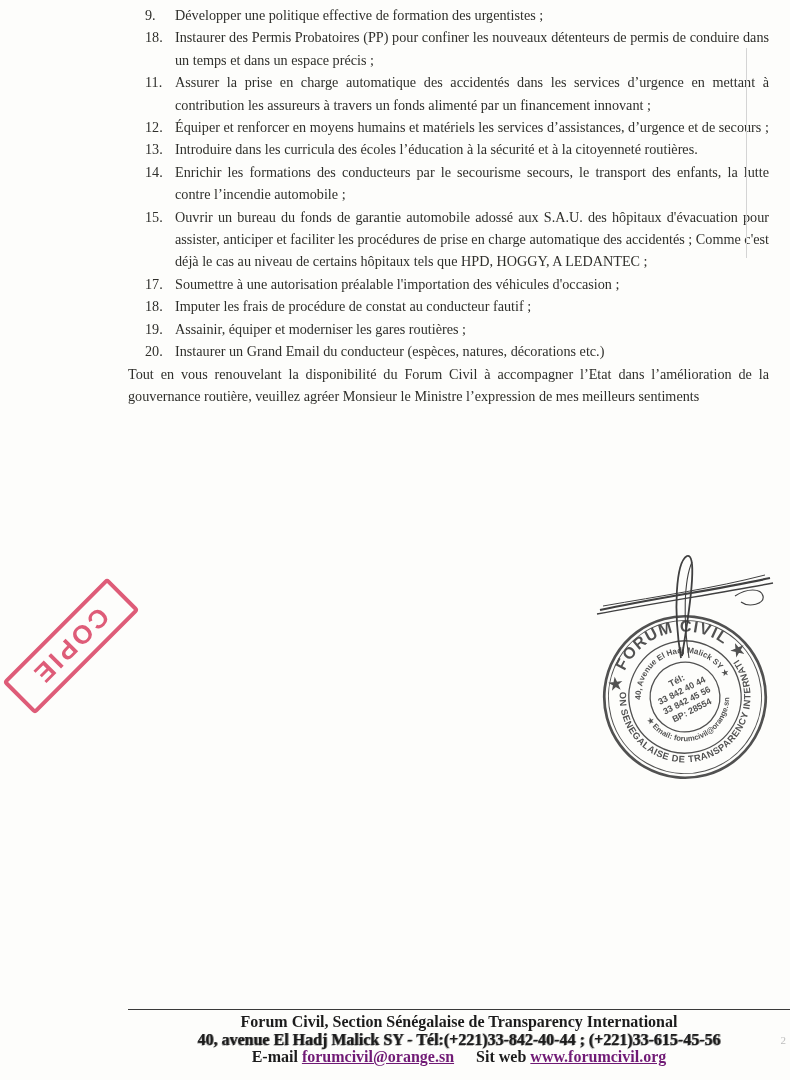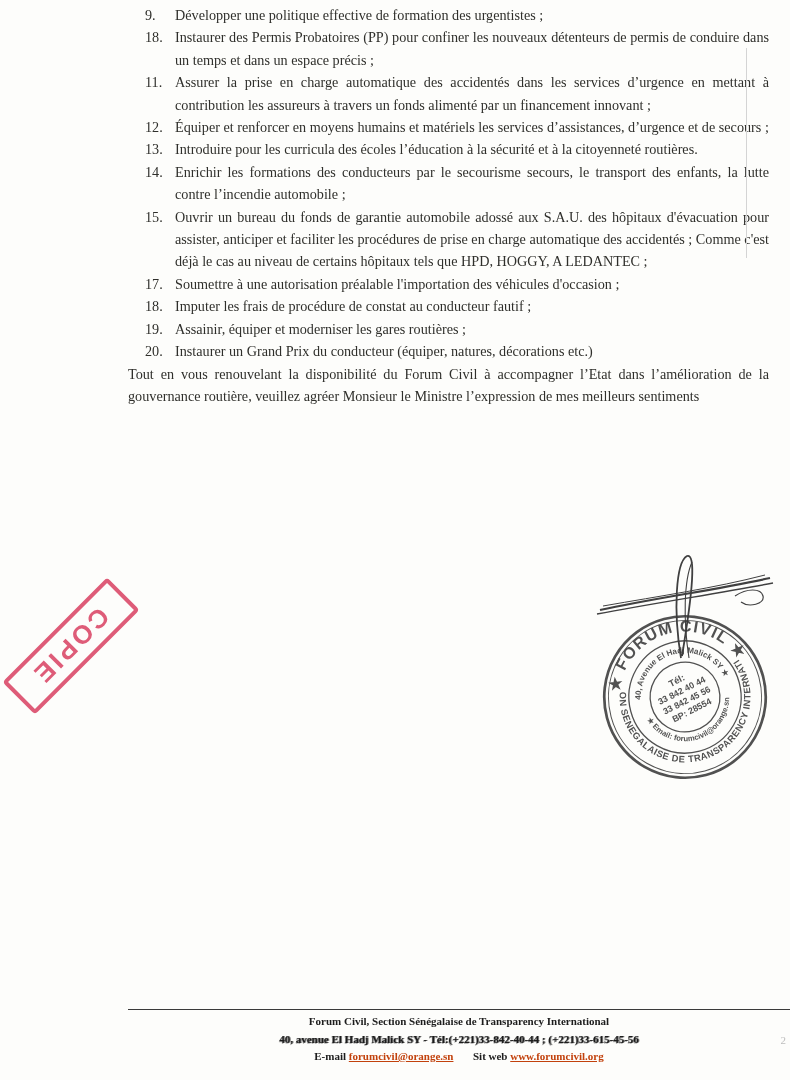--- a/index.html
+++ b/index.html
@@ -34,24 +34,24 @@
   .round-stamp text{fill:#3a3a3a;font-family:"Liberation Sans",sans-serif;}
 
   
   .scanline{position:absolute;left:746px;top:48px;width:1px;height:210px;background:#d4d4d4;}
   .pageno{position:absolute;right:4px;top:1034px;font-size:11px;color:#bdbdbd;}
 
   
   .footer-rule{position:absolute;left:128px;top:1009px;width:662px;border-top:1.5px solid #3a3a3a;}
   .footer{
     position:absolute;left:128px;top:1013px;width:662px;text-align:center;
-    font-size:11px;line-height:17.5px;color:#1c1c1c;font-weight:bold;
+    font-size:16px;line-height:17.5px;color:#1c1c1c;font-weight:bold;
   }
   .footer .l2{text-shadow:1px 0 0 rgba(25,25,25,.55), -.5px .6px 0 rgba(25,25,25,.3);}
-  .footer .link{color:#c2410c;font-weight:bold;text-decoration:underline;}
+  .footer .link{color:#701a75;font-weight:bold;text-decoration:underline;}
   .footer .sep{display:inline-block;width:14px;}
 </style>
 </head>
 <body>
 
 <div class="content">
   <div id="list">
   <div class="li">
     <span class="num">9.</span>
     <span class="txt">Développer une politique effective de formation des urgentistes ;</span>
@@ -67,21 +67,21 @@
     <span class="txt">Assurer la prise en charge automatique des accidentés dans les services d’urgence en mettant à contribution les assureurs à travers un fonds alimenté par un financement innovant ;</span>
   </div>
 
   <div class="li">
     <span class="num">12.</span>
     <span class="txt">Équiper et renforcer en moyens humains et matériels les services d’assistances, d’urgence et de secours ;</span>
   </div>
 
   <div class="li">
     <span class="num">13.</span>
-    <span class="txt">Introduire pour les curricula des écoles l’éducation à la sécurité et à la citoyenneté routières.</span>
+    <span class="txt">Introduire dans les curricula des écoles l’éducation à la sécurité et à la citoyenneté routières.</span>
   </div>
 
   <div class="li">
     <span class="num">14.</span>
     <span class="txt">Enrichir les formations des conducteurs par le secourisme secours, le transport des enfants, la lutte contre l’incendie automobile ;</span>
   </div>
 
   <div class="li">
     <span class="num">15.</span>
     <span class="txt">Ouvrir un bureau du fonds de garantie automobile adossé aux S.A.U. des hôpitaux d'évacuation pour assister, anticiper et faciliter les procédures de prise en charge automatique des accidentés ; Comme c'est déjà le cas au niveau de certains hôpitaux tels que HPD, HOGGY, A LEDANTEC ;</span>
@@ -98,21 +98,21 @@
     <span class="txt">Imputer les frais de procédure de constat au conducteur fautif ;</span>
   </div>
 
   <div class="li">
     <span class="num">19.</span>
     <span class="txt">Assainir, équiper et moderniser les gares routières ;</span>
   </div>
 
   <div class="li">
     <span class="num">20.</span>
-    <span class="txt">Instaurer un Grand Prix du conducteur (équiper, natures, décorations etc.)</span>
+    <span class="txt">Instaurer un Grand Email du conducteur (espèces, natures, décorations etc.)</span>
   </div>
 </div>
   <div class="closing">Tout en vous renouvelant la disponibilité du Forum Civil à accompagner l’Etat dans l’amélioration de la gouvernance routière, veuillez agréer Monsieur le Ministre l’expression de mes meilleurs sentiments</div>
 </div>
 
 <div class="copie">
   <span>COPIE</span>
 </div>
 
 <svg class="sig" width="200" height="115" viewBox="0 0 200 115">

